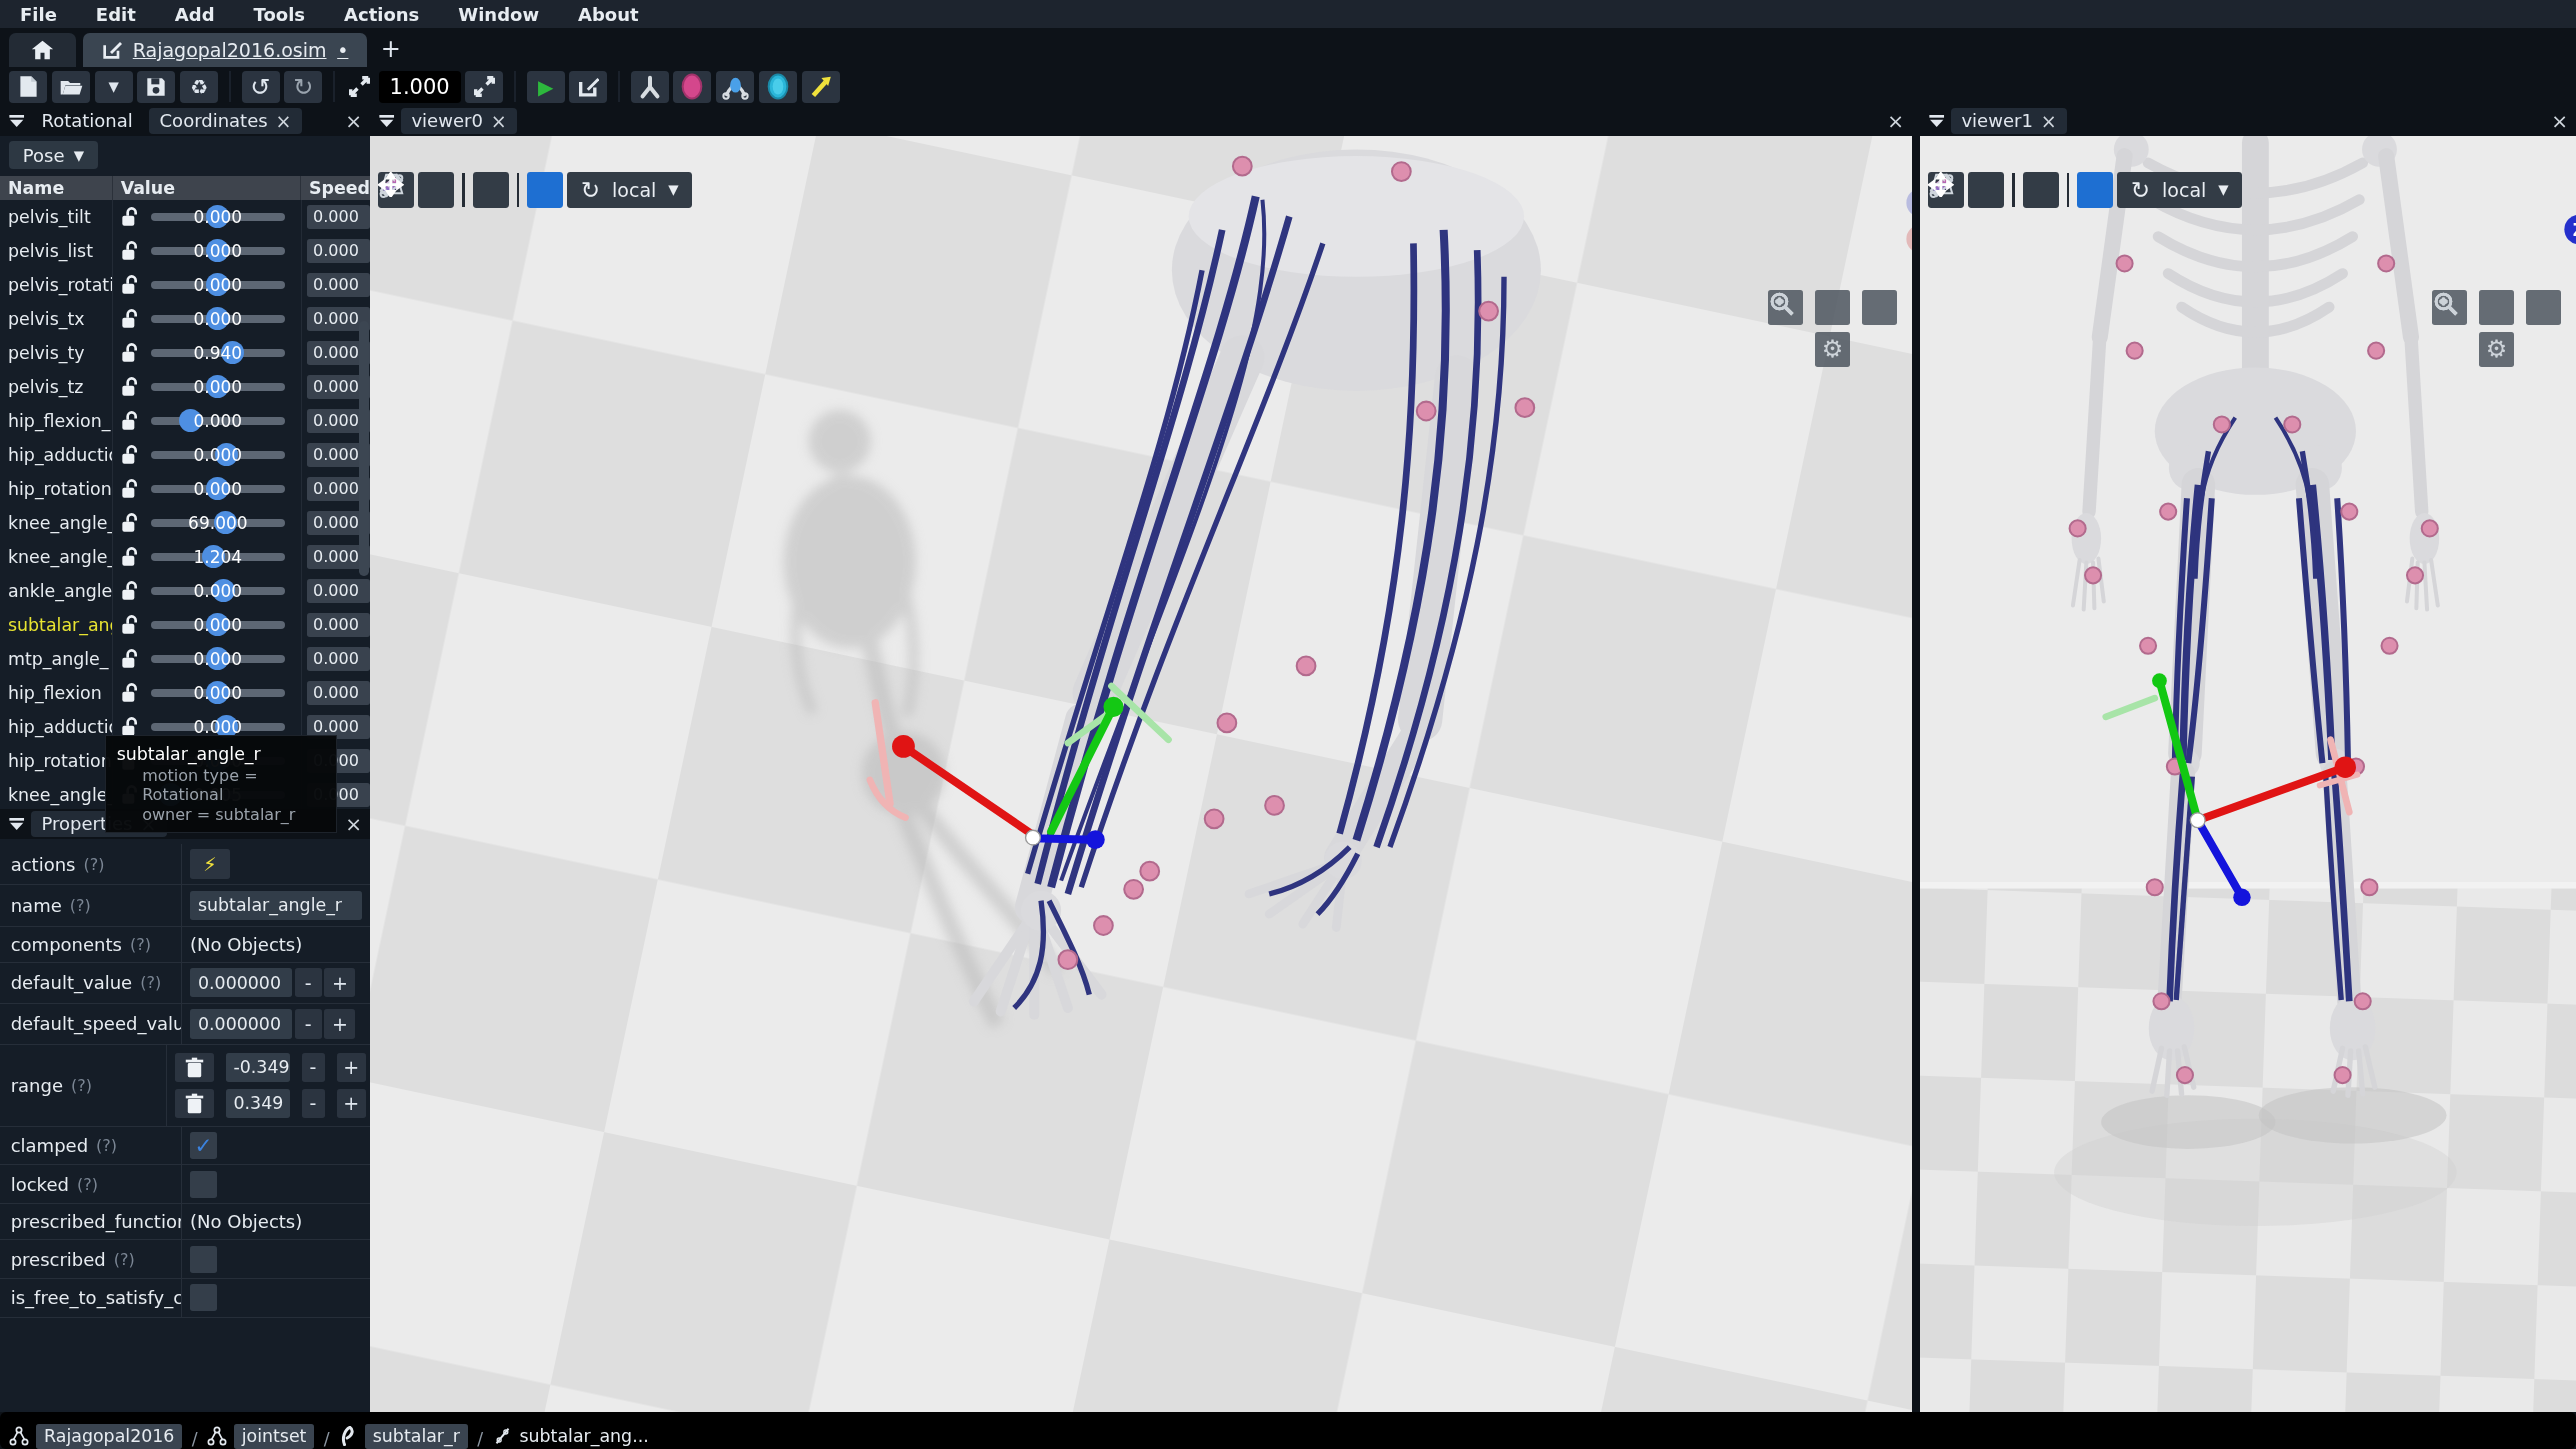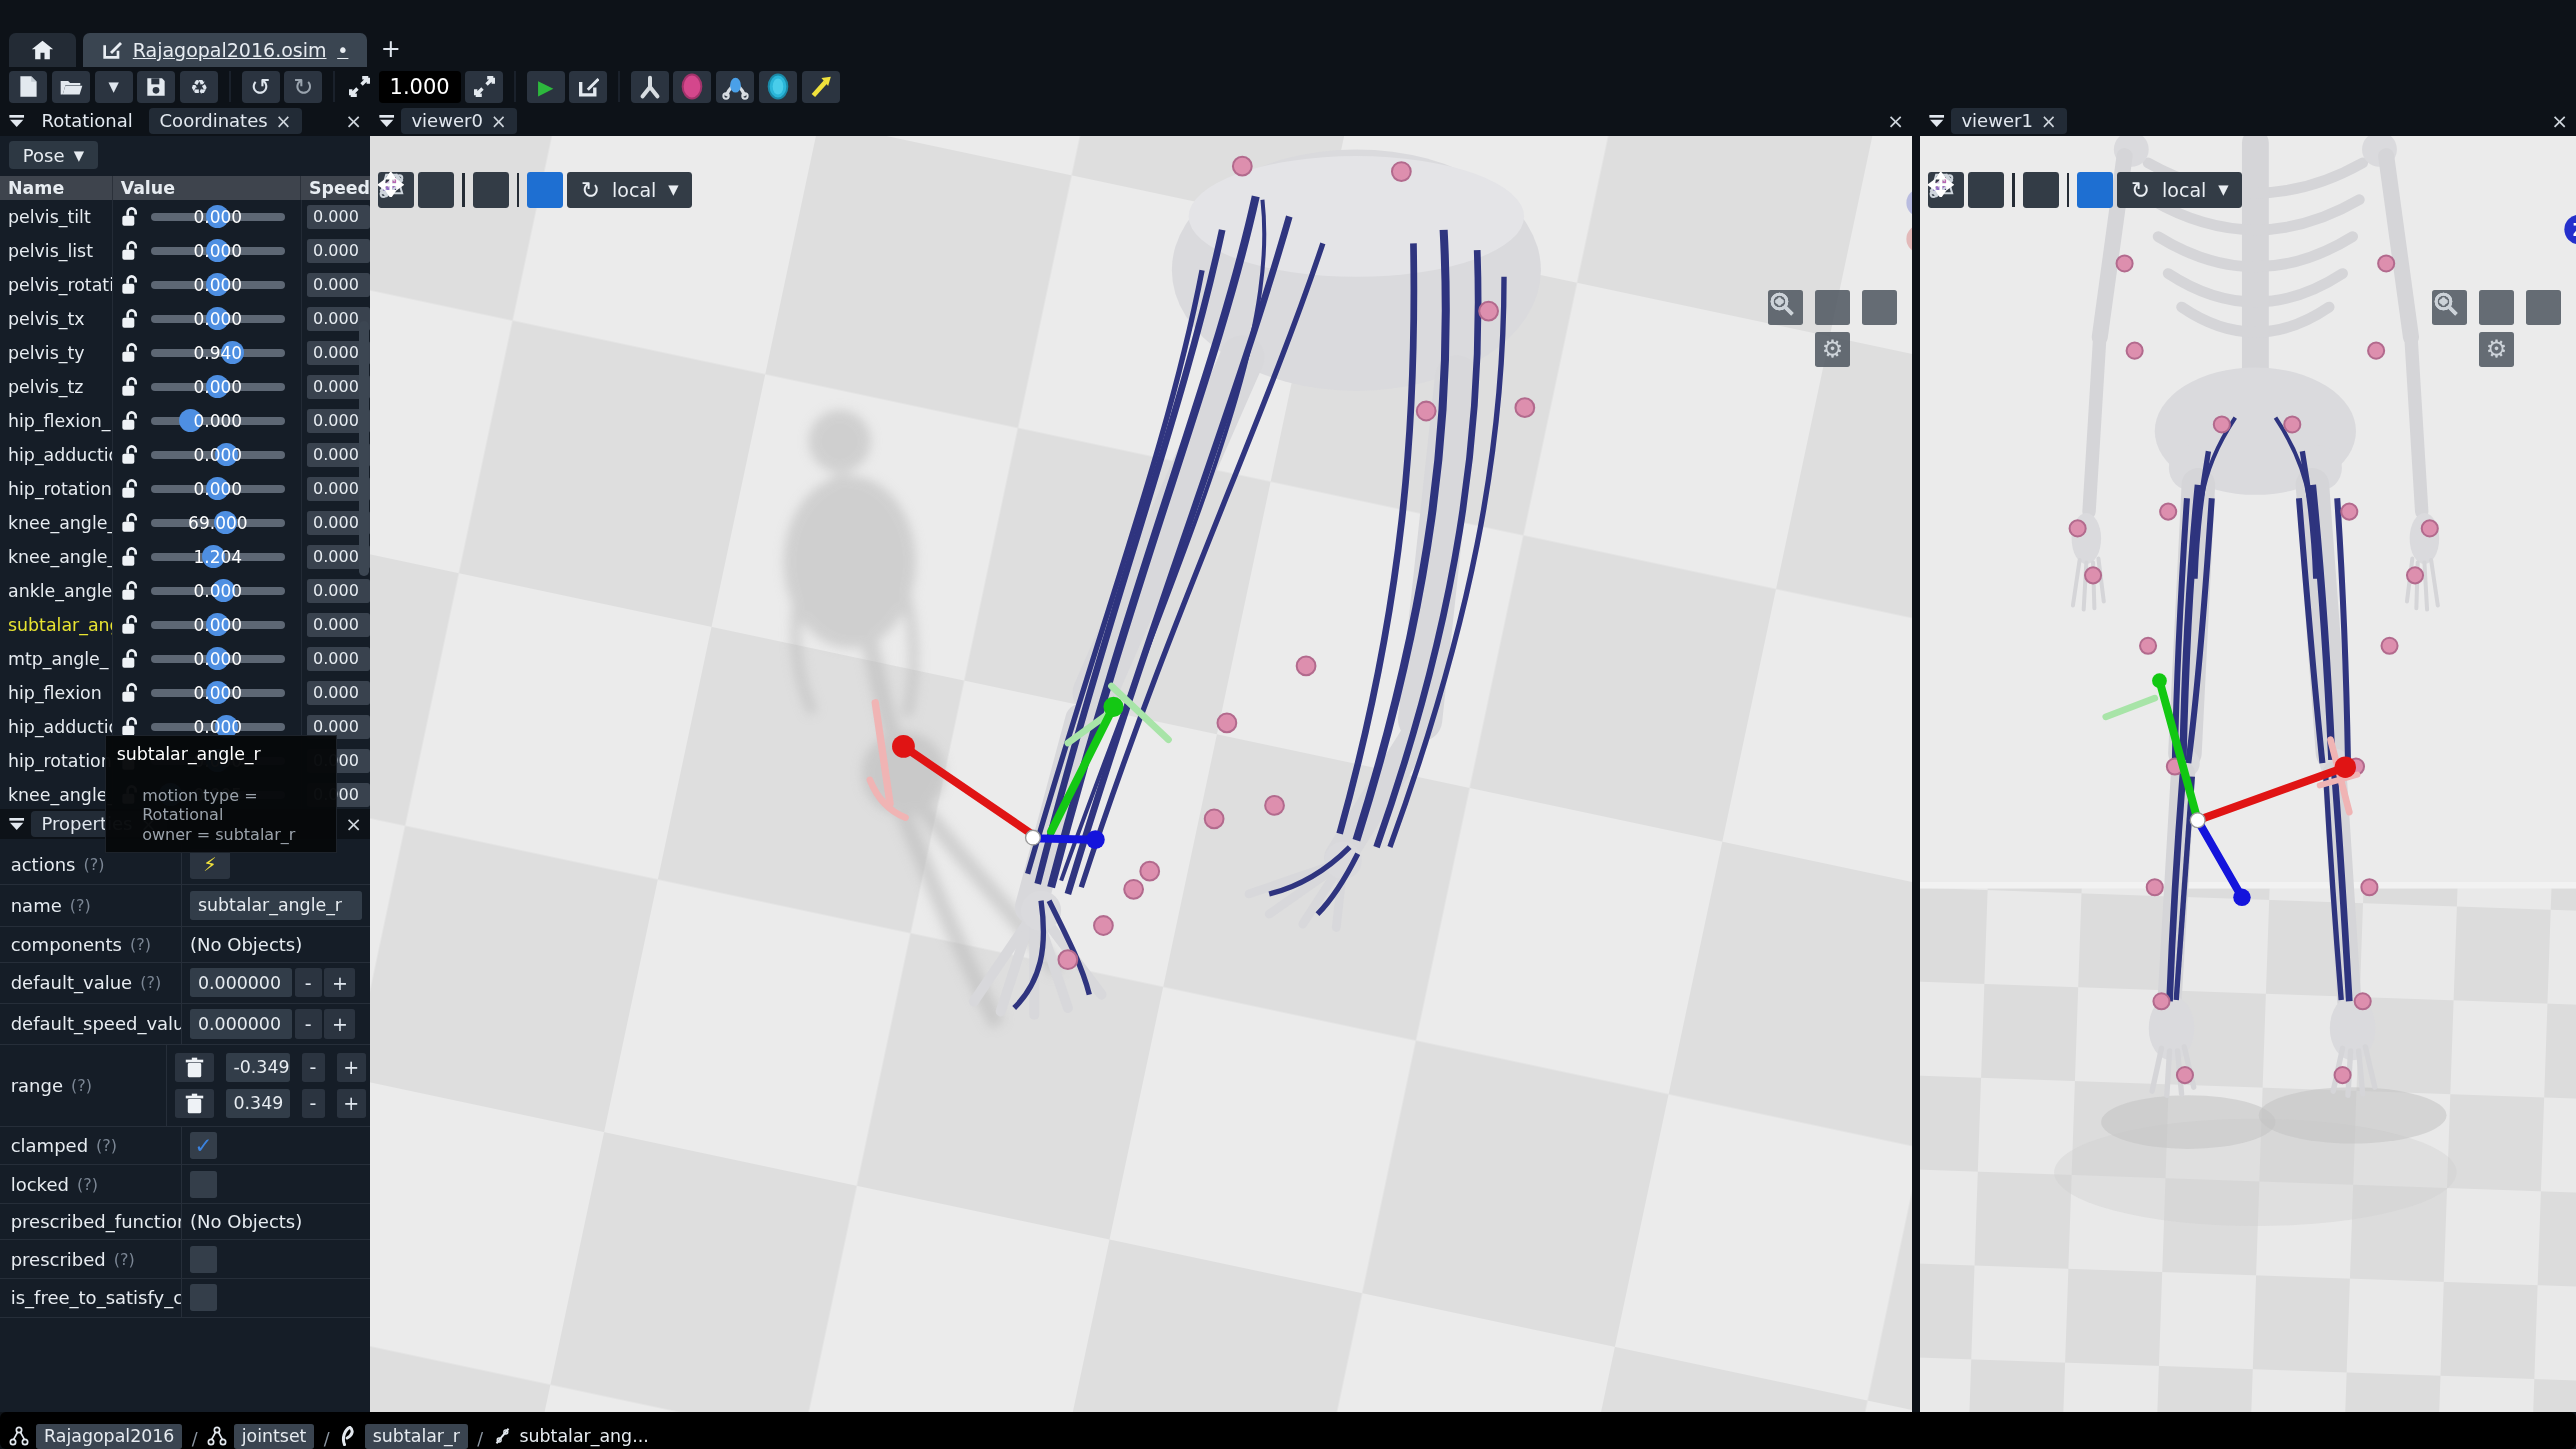--- a/index.html
+++ b/index.html
@@ -49,21 +49,21 @@
   .plabel{width:182px;box-sizing:border-box;padding:6.7px 0 6.7px 10.7px;font-size:18px;border-right:1.3px solid #262e39;align-self:stretch;display:flex;align-items:center;gap:8px;overflow:hidden;white-space:nowrap;}
   .phelp{color:#7b8694;font-size:16px;}
   .pval{flex:1;padding:5.4px 4px 5.4px 8px;display:flex;align-items:center;gap:2.7px;flex-wrap:wrap;}
   .wchip{background:#323d49;border-radius:2.7px;height:29.5px;display:flex;align-items:center;padding:0 8px;font-size:17.4px;}
   .wbtn{background:#2b3440;border-radius:2.7px;height:29.5px;display:flex;align-items:center;justify-content:center;font-size:19px;color:#dfe6ee;}
   .cb{width:27px;height:27px;background:#343e4a;border-radius:2.7px;display:flex;align-items:center;justify-content:center;font-size:21.5px;font-weight:700;color:#3b82de;}
   .rangeline{display:flex;align-items:center;gap:12px;margin:2px 0;}
   
   .tooltip{position:absolute;left:105px;top:629px;width:232px;background:rgba(6,8,10,.97);border:0.7px solid #1d232b;box-sizing:border-box;padding:8px 10.7px;z-index:50;}
   .tt-title{font-size:17.4px;color:#fff;}
-  .tt-line{font-size:16px;color:#9aa2ab;margin-left:25.5px;margin-top:22px;}
+  .tt-line{font-size:16px;color:#9aa2ab;margin-left:25.5px;margin-top:2px;}
   
   .viewer{position:absolute;top:106px;background:#e9e9e9;}
   #viewer0{left:370px;width:1542px;height:1306px;}
   #viewer1{left:1920px;width:656px;height:1306px;}
   .vsplit{position:absolute;left:1912px;top:106px;width:8px;height:1306px;background:#0d1218;}
   .vhead{position:absolute;left:0;top:0;width:100%;height:29.5px;background:#0d1218;display:flex;align-items:center;gap:5.4px;padding:0 8px;box-sizing:border-box;font-size:18px;color:#e2e8ef;z-index:5;}
   .vscene{position:absolute;left:0;top:29.5px;right:0;bottom:0;overflow:hidden;}
   .vscene svg{position:absolute;inset:0;}
   .vtools{position:absolute;left:8px;top:36px;display:flex;align-items:center;gap:4px;z-index:6;}
   .vbtn{width:36px;height:36px;background:#333c46;border-radius:3.4px;display:flex;align-items:center;justify-content:center;color:#e3e9ef;font-size:20px;}
@@ -82,20 +82,29 @@
   .crumb .lbl.plain{background:none;padding:2.7px 1.3px;}
   .crumbsep{color:#8b95a1;}
   
   .icon{display:inline-flex;align-items:center;justify-content:center;}
 </style>
 </head>
 <body>
 
 <div class="app">
 
+  <div class="menubar" id="menu-bar">
+      <span>File</span>
+      <span>Edit</span>
+      <span>Add</span>
+      <span>Tools</span>
+      <span>Actions</span>
+      <span>Window</span>
+      <span>About</span>
+    </div>
 
   <div class="tabbar">
     <div class="home-chip">
       <span class="icon">
         <svg width="23" height="20" viewBox="0 0 34 30">
             <path d="M17 1 L33 14 H28 V29 H20 V19 H14 V29 H6 V14 H1 Z" fill="#e9eef3"></path>
           </svg>
       </span>
     </div>
     <div class="file-tab">

